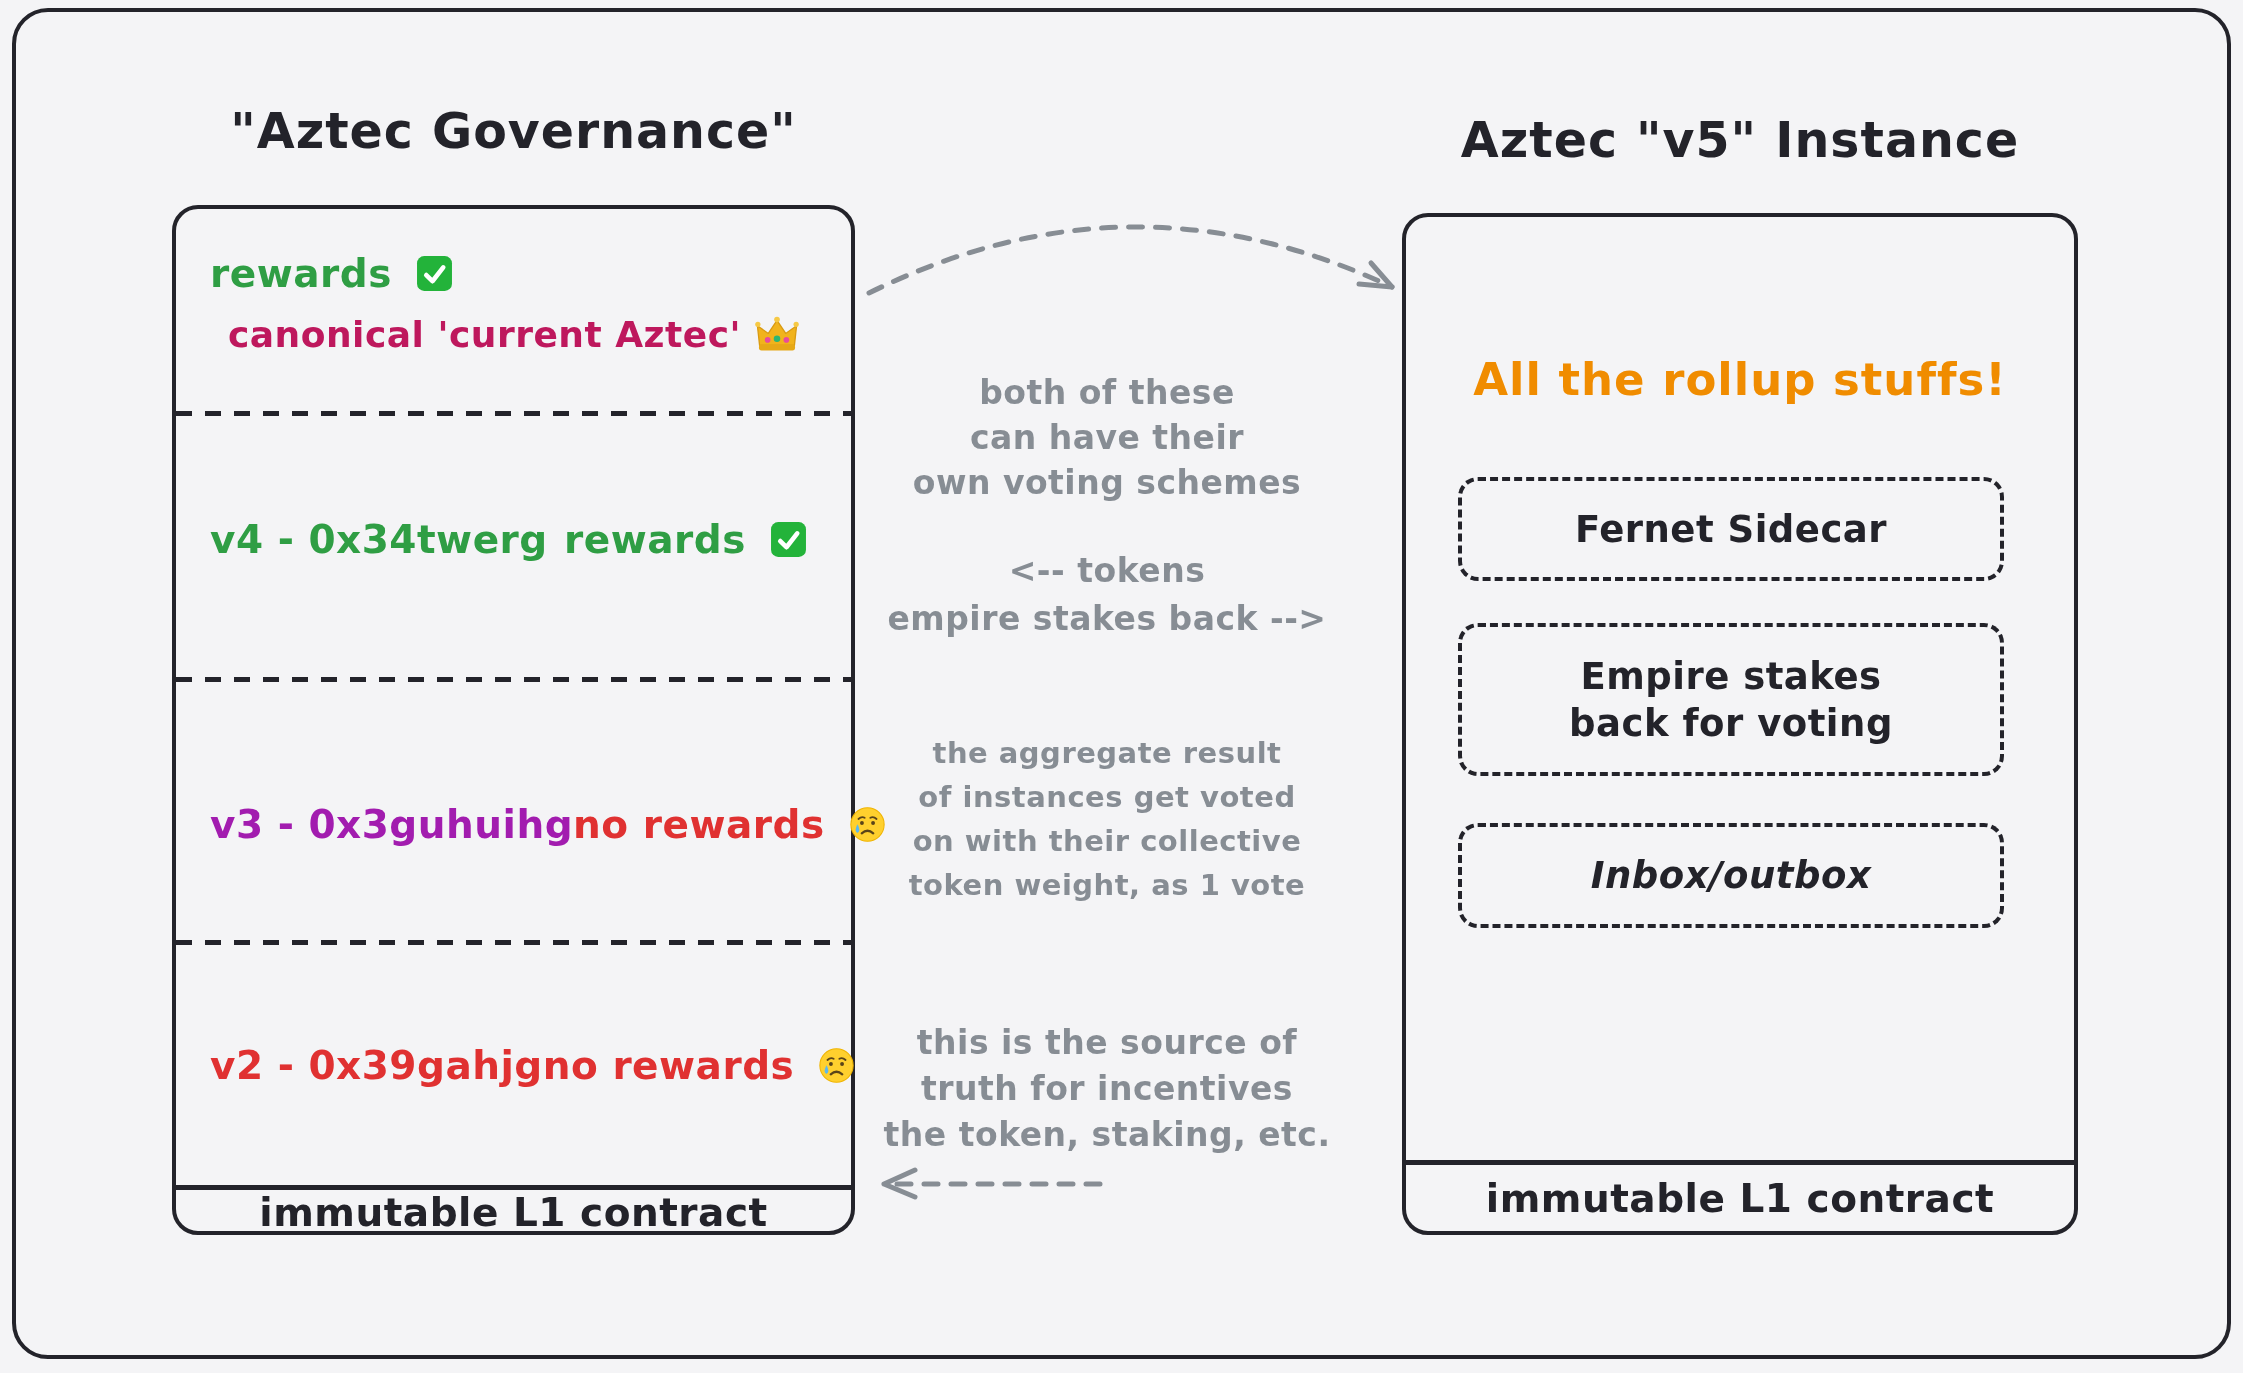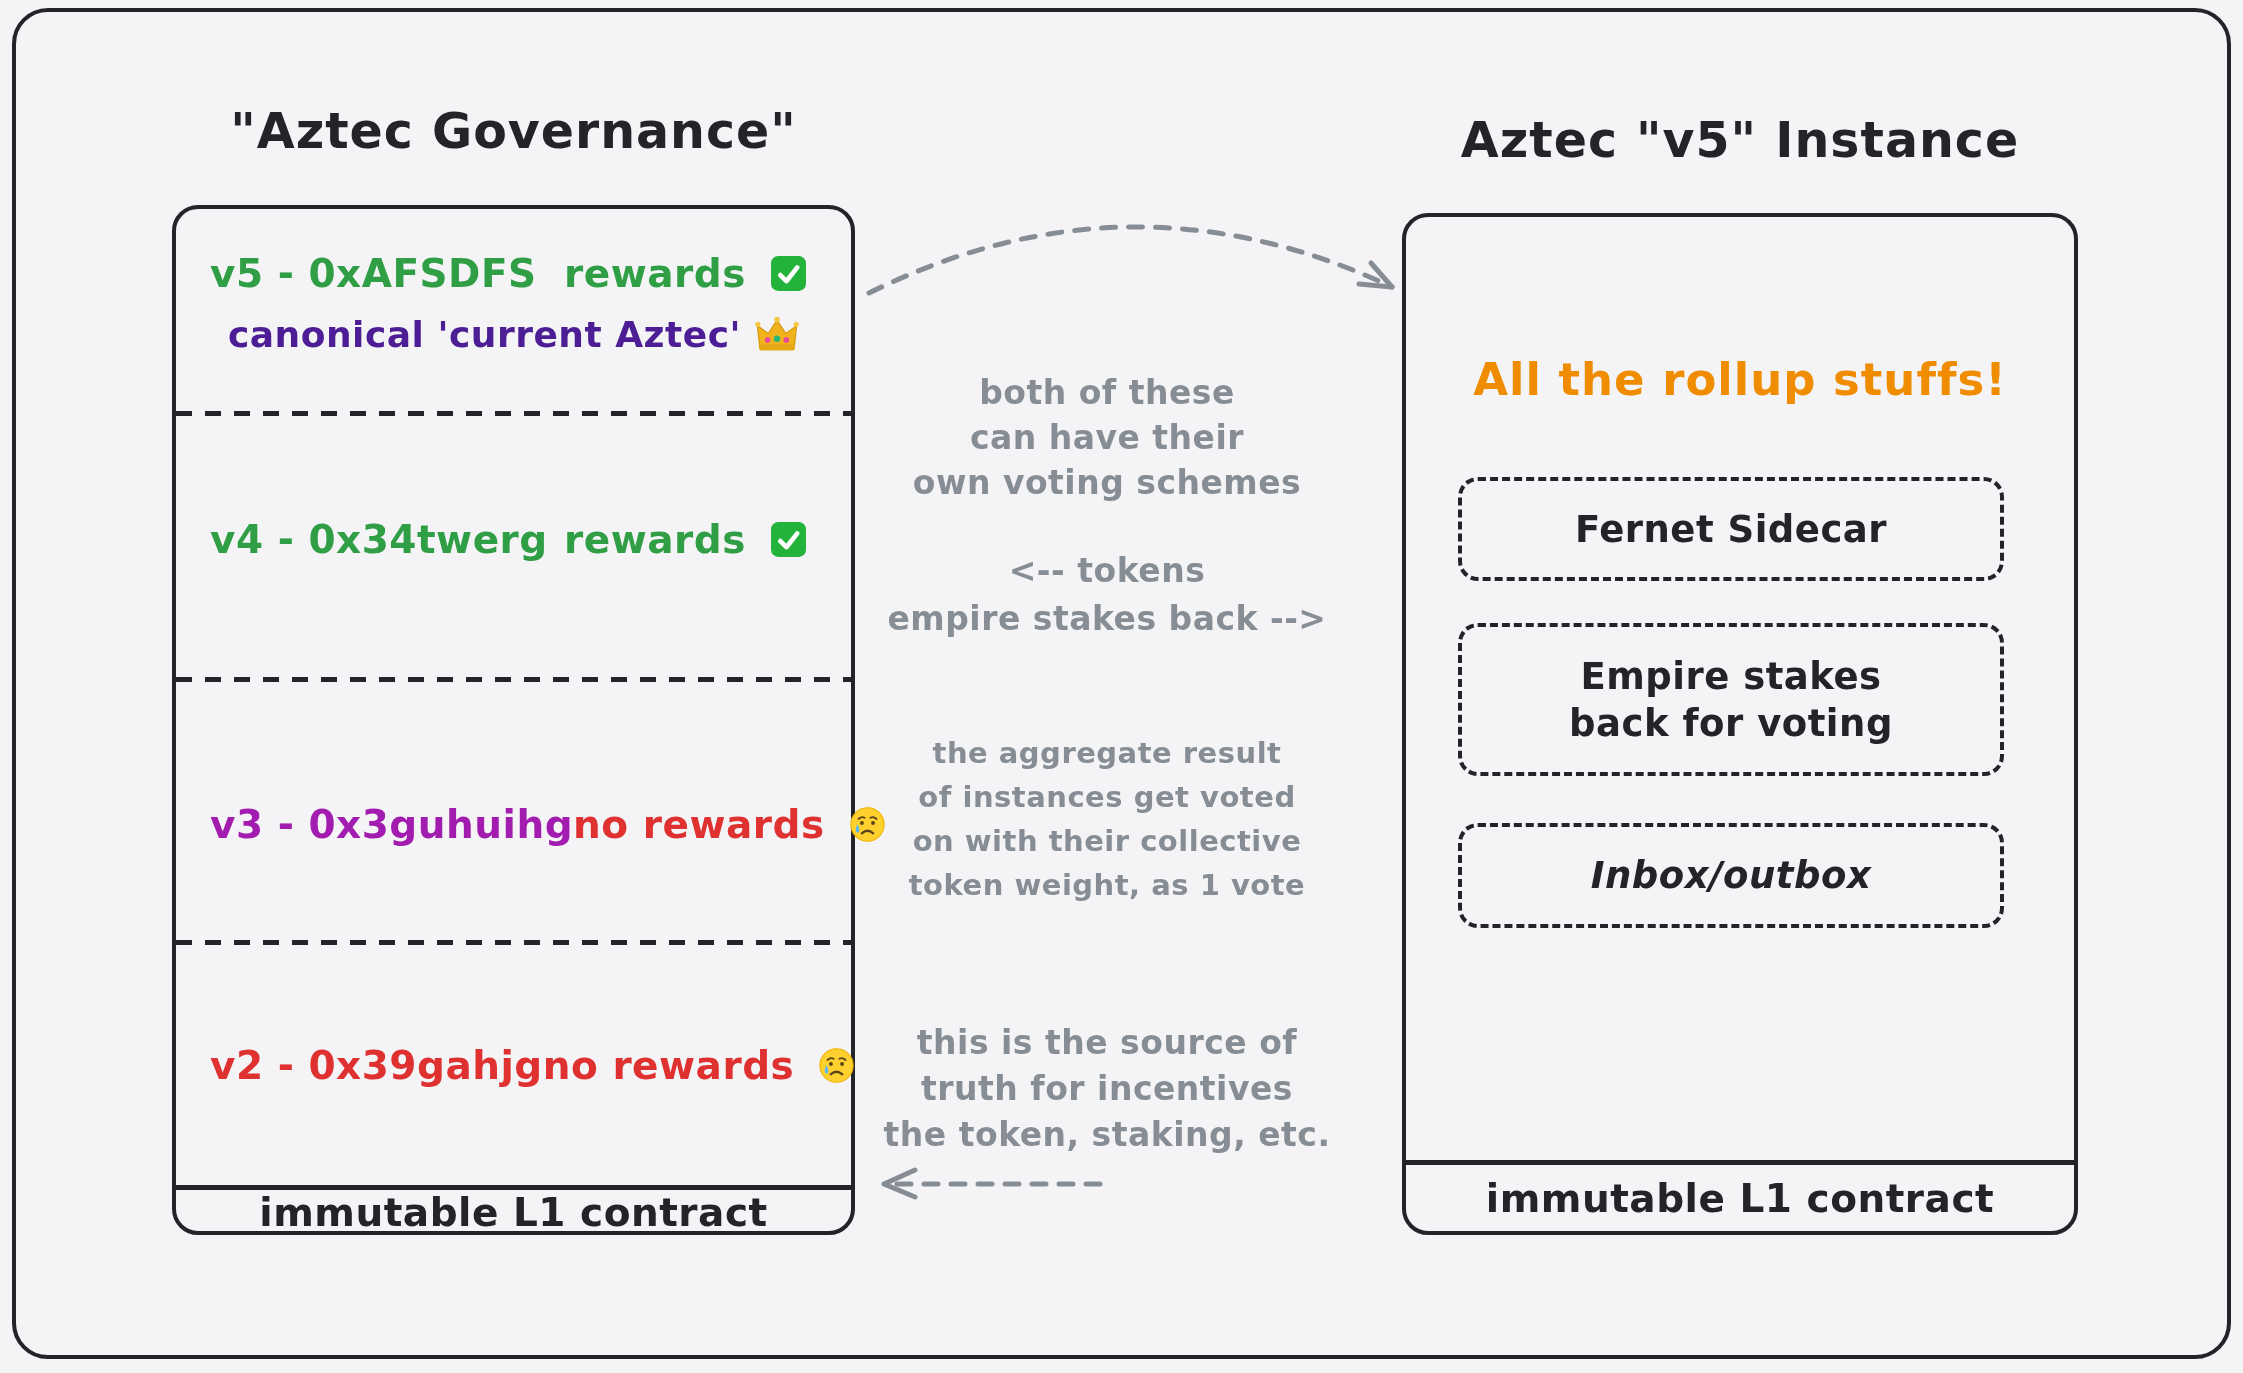--- a/index.html
+++ b/index.html
@@ -171,31 +171,30 @@
 
   <div class="frame"></div>
 
   <div class="panel-title left-title">"Aztec Governance"</div>
   <div class="panel-title right-title">Aztec "v5" Instance</div>
 
   <div class="gov-box">
 
     <div class="gov-section s1">
       <div class="gov-row">
-        <span style="color: rgb(47, 158, 68);">v5 - 0xAFSDFS</span>
         <span class="status" style="color: rgb(47, 158, 68);">
           <span>rewards</span>
           <svg class="emoji-icon" width="37" height="37" viewBox="0 0 36 36">
             <rect x="1" y="1" width="34" height="34" rx="7" fill="#23b33a"></rect>
             <path d="M10 19.5 l6 6 L26.5 12" stroke="#ffffff" stroke-width="4.5" fill="none" stroke-linecap="round" stroke-linejoin="round"></path>
           </svg>
         </span>
       </div>
       <div class="gov-note">
-        <span style="color: #4c1d95;">canonical 'current Aztec'</span>
+        <span style="color: #be185d;">canonical 'current Aztec'</span>
         <svg class="emoji-icon" width="44" height="37" viewBox="0 0 40 34">
           <path d="M4 27 L2 9 L12 16 L20 4 L28 16 L38 9 L36 27 Z" fill="#f1b31c" stroke="#d99a12" stroke-width="1.2" stroke-linejoin="round"></path>
           <rect x="3.4" y="26" width="33.2" height="5.6" rx="2.4" fill="#e6a817"></rect>
           <circle cx="2.4" cy="7.6" r="2.4" fill="#f6c945"></circle>
           <circle cx="20" cy="3.2" r="2.6" fill="#f6c945"></circle>
           <circle cx="37.6" cy="7.6" r="2.4" fill="#f6c945"></circle>
           <circle cx="11.4" cy="22" r="2.6" fill="#e84b9c"></circle>
           <circle cx="20" cy="21" r="3" fill="#2bb673"></circle>
           <circle cx="28.6" cy="22" r="2.6" fill="#e84b9c"></circle>
         </svg>

